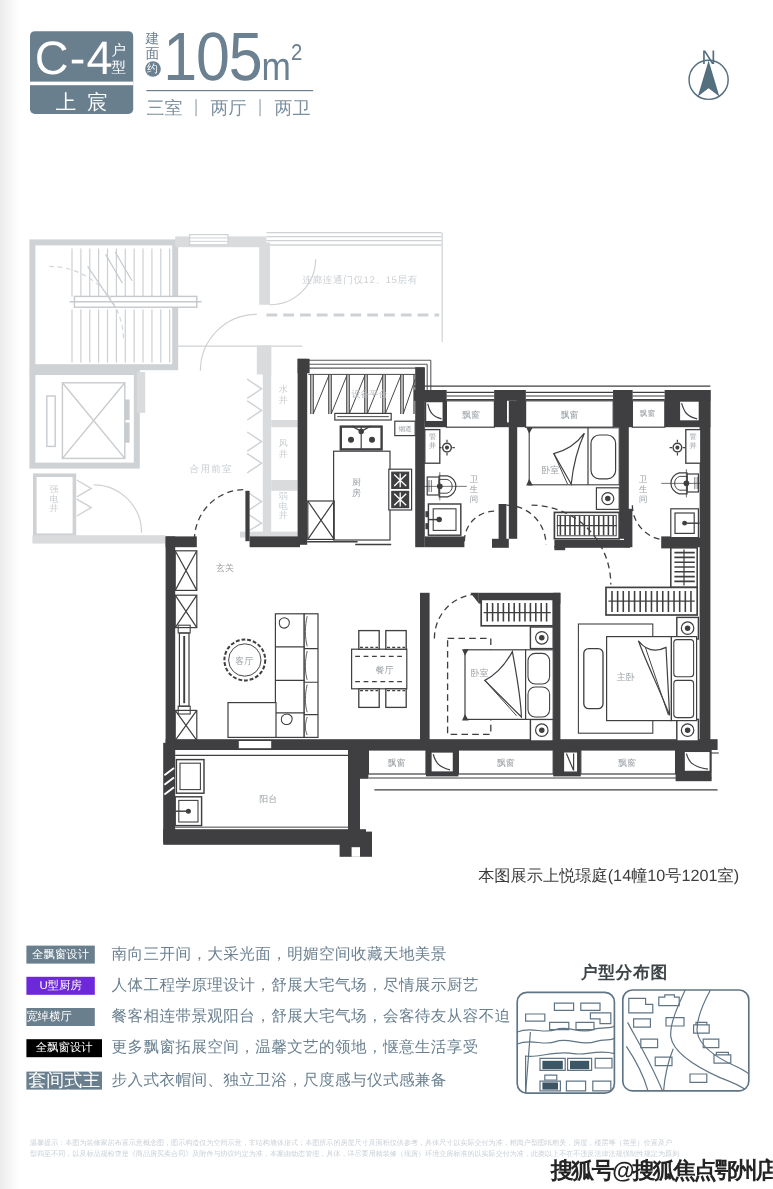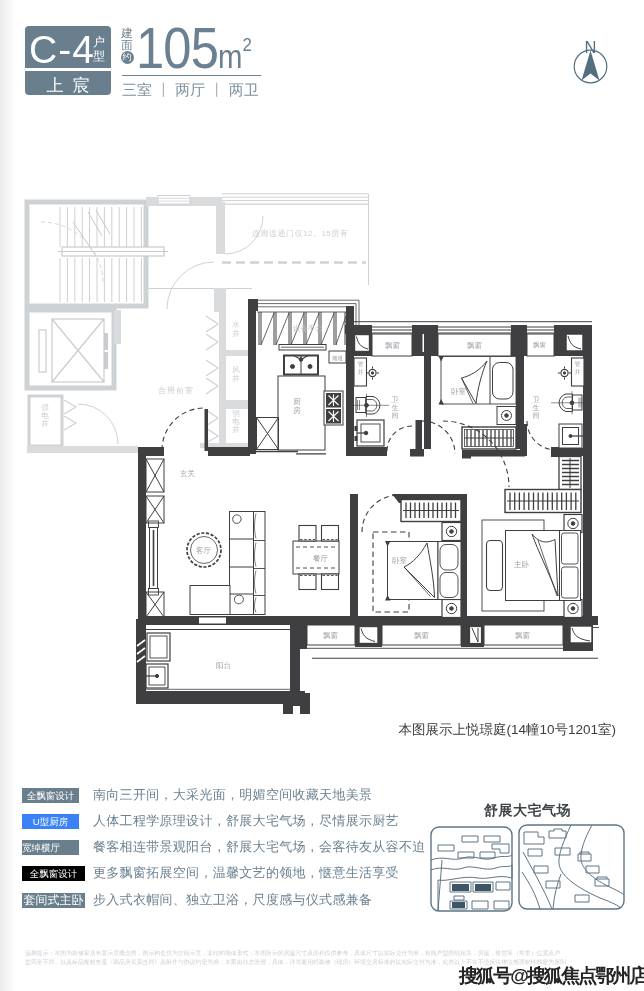--- a/index.html
+++ b/index.html
@@ -465,30 +465,30 @@
   <text x="313" y="561">餐厅</text>
 
   <text x="216" y="668">阳台</text>
 </g>
 </svg>
 
 <div class="abs" style="left:0;top:721px;width:616px;text-align:right;color:#3c3c3c;font-size:13.5px;">本图展示上悦璟庭(14幢10号1201室)</div>
 
 <div class="abs" style="left:22px;top:788px;width:57px;height:14.5px;background:#6a7f8e;color:#fff;font-size:9.5px;text-align:center;line-height:15px;">全飘窗设计</div>
 <div class="abs" style="left:93px;top:786px;color:#6b8191;font-size:13px;letter-spacing:0.3px;">南向三开间，大采光面，明媚空间收藏天地美景</div>
-<div class="abs" style="left:22px;top:814px;width:57px;height:14.5px;background:#3b82f6;color:#fff;font-size:9.5px;text-align:center;line-height:15px;">U型厨房</div>
+<div class="abs" style="left:22px;top:814px;width:57px;height:14.5px;background:#6d28d9;color:#fff;font-size:9.5px;text-align:center;line-height:15px;">U型厨房</div>
 <div class="abs" style="left:93px;top:812px;color:#6b8191;font-size:13px;letter-spacing:0.3px;">人体工程学原理设计，舒展大宅气场，尽情展示厨艺</div>
 <div class="abs" style="left:22px;top:840px;width:57px;height:14.5px;background:#6a7f8e;color:#fff;font-size:9.5px;line-height:15px;">宽绰横厅</div>
 <div class="abs" style="left:93px;top:838px;color:#6b8191;font-size:13px;letter-spacing:0.3px;">餐客相连带景观阳台，舒展大宅气场，会客待友从容不迫</div>
 <div class="abs" style="left:22px;top:866px;width:63px;height:14.5px;background:#000000;color:#fff;font-size:9.5px;text-align:center;line-height:15px;">全飘窗设计</div>
 <div class="abs" style="left:93px;top:864px;color:#6b8191;font-size:13px;letter-spacing:0.3px;">更多飘窗拓展空间，温馨文艺的领地，惬意生活享受</div>
-<div class="abs" style="left:22px;top:893px;width:63px;height:14.5px;background:#6a7f8e;color:#fff;font-size:12px;text-align:center;line-height:15px;">套间式主卧</div>
+<div class="abs" style="left:22px;top:893px;width:63px;height:14.5px;background:#6a7f8e;color:#fff;font-size:15px;text-align:center;line-height:15px;">套间式主卧</div>
 <div class="abs" style="left:93px;top:891px;color:#6b8191;font-size:13px;letter-spacing:0.3px;">步入式衣帽间、独立卫浴，尺度感与仪式感兼备</div>
 
-<div class="abs" style="left:484px;top:802px;color:#3d4447;font-size:14px;font-weight:bold;letter-spacing:0.5px;">舒展大宅气场</div>
+<div class="abs" style="left:484px;top:802px;color:#3d4447;font-size:14px;font-weight:bold;letter-spacing:0.5px;">户型分布图</div>
 
 <svg class="abs" style="left:428px;top:822px;" width="200" height="92" viewBox="0 0 200 92">
 
 <rect x="3" y="5" width="81" height="84" rx="8" stroke="#5f7585" stroke-width="1.4" fill="none"></rect>
 
 <rect x="91" y="3" width="105" height="84" rx="8" stroke="#5f7585" stroke-width="1.4" fill="none"></rect>
 <g stroke="#5f7585" stroke-width="1" fill="none">
 
   <path d="M3,38 C15,33 25,40 35,36 C45,32 55,40 66,36 C74,33 80,36 84,33"></path>
   <path d="M3,48 C15,43 25,50 35,46 C45,42 57,50 68,46 C76,43 81,46 84,43 L84,56 C70,52 60,58 50,56 C35,53 20,60 10,58 L10,89"></path>

